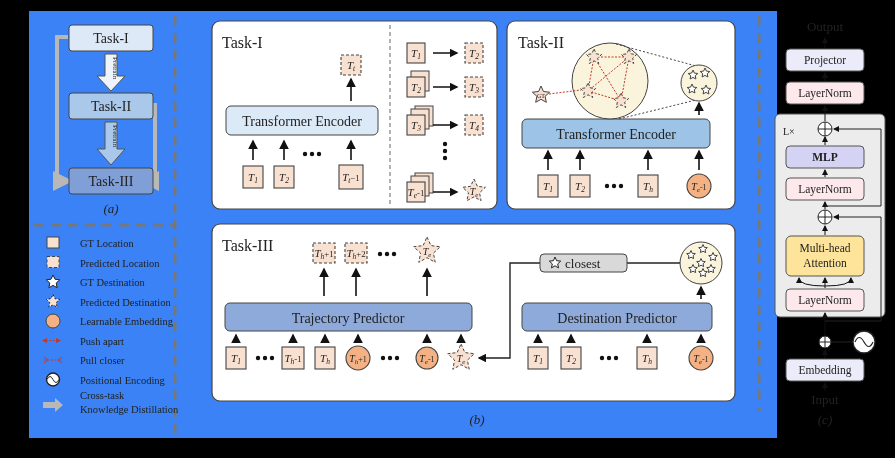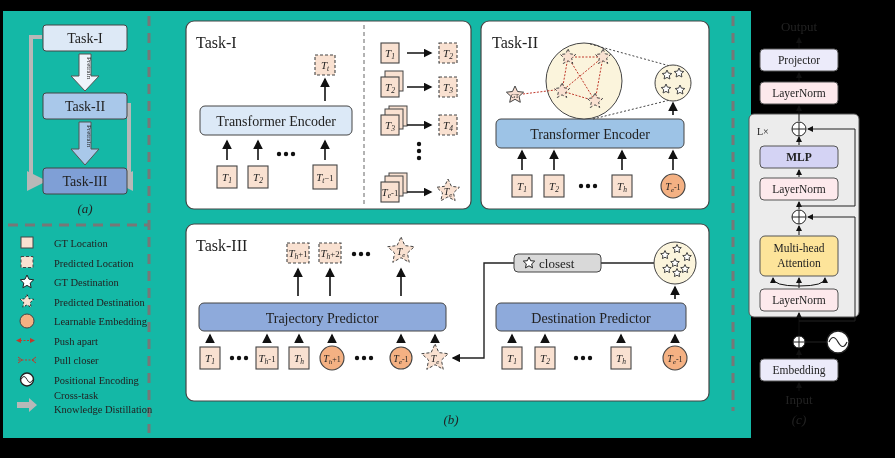--- a/index.html
+++ b/index.html
@@ -1,17 +1,17 @@
 <!DOCTYPE html>
 <html><head>
 <meta charset="utf-8">
 <style>
   html,body{margin:0;padding:0;background:#000;}
   body{width:895px;height:458px;position:relative;overflow:hidden;font-family:"Liberation Serif","DejaVu Serif",serif;}
-  #canvas{position:absolute;left:3px;top:11px;width:748px;height:427px;background:#14b8a6;}
+  #canvas{position:absolute;left:29px;top:11px;width:748px;height:427px;background:#3b82f6;}
   svg{position:absolute;left:0;top:0;}
   .t{font-family:"Liberation Serif","DejaVu Serif",serif;fill:#222;}
   .it{font-style:italic;}
 </style>
 </head>
 <body>
 
 <div id="canvas">
 <svg width="864" height="427" viewBox="0 0 864 427">
   <defs>

